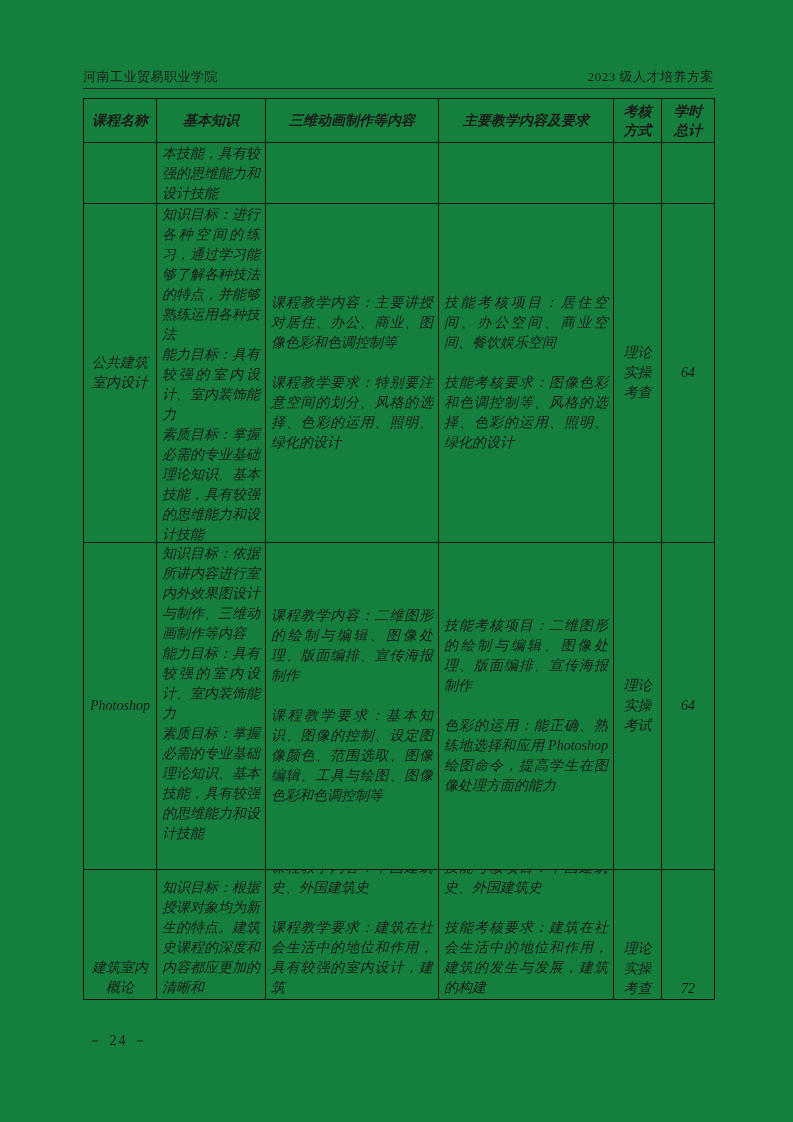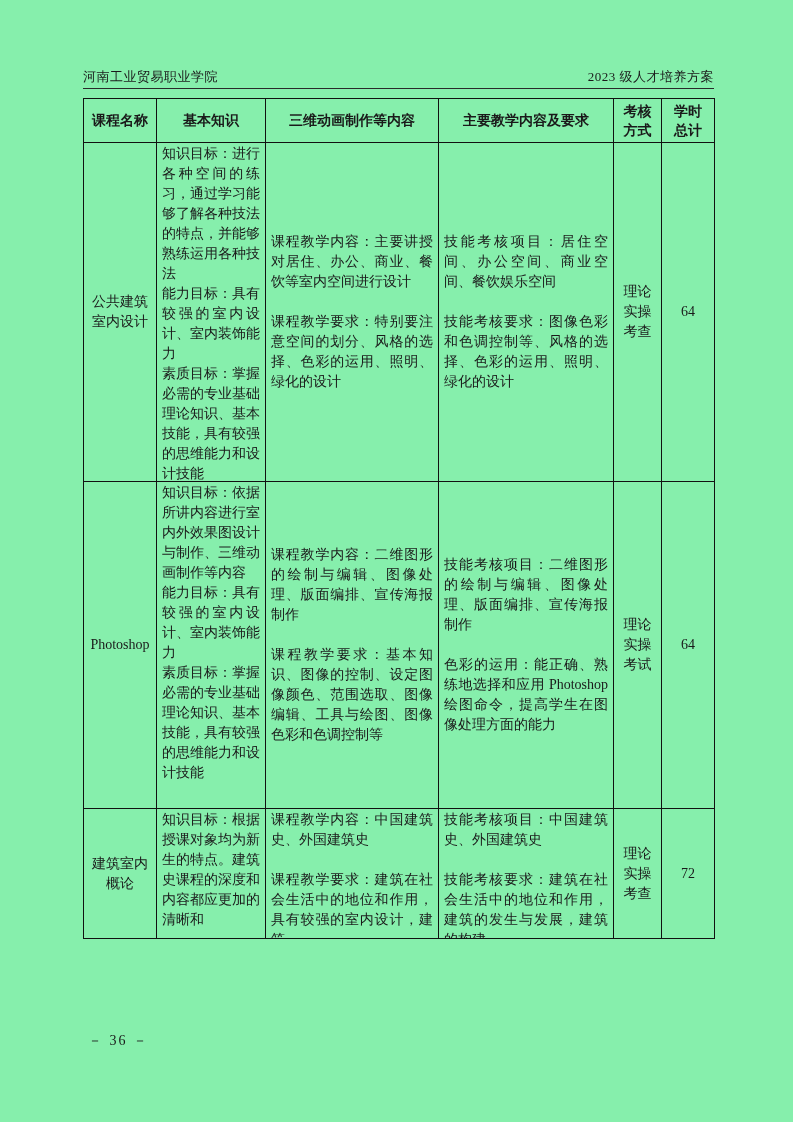--- a/index.html
+++ b/index.html
@@ -1,40 +1,41 @@
 <!DOCTYPE html>
 <html><head>
 <meta charset="utf-8">
 <style>
   html,body { margin:0; padding:0; background:#e8e8e8; }
   .page {
     position:relative;
     width:793px; height:1122px;
     margin:0 auto;
-    background:#86efac;
+    background:#15803d;
     font-family:"Liberation Serif","DejaVu Serif",serif;
     color:#1a1a1a;
     overflow:hidden;
   }
   
   .page-header {
     position:absolute; left:83px; top:68px; width:631px;
     display:flex; justify-content:space-between; align-items:flex-end;
     font-size:13px; letter-spacing:0.5px;
   }
   .header-rule {
     position:absolute; left:83px; top:88px; width:631px;
     border-top:1.4px solid #2a2a2a; height:0;
   }
   
   table.ctable {
     position:absolute; left:83px; top:98px;
     width:631px; table-layout:fixed;
     border-collapse:collapse;
     font-size:14px;
+    font-style:italic;
   }
   table.ctable th, table.ctable td {
     border:1.6px solid #111;
     padding:0; vertical-align:top;
     overflow:hidden;
   }
   th .cell {
     display:flex; flex-direction:column; justify-content:center;
     height:43px; text-align:center;
     font-family:"Liberation Sans","DejaVu Sans",sans-serif;
@@ -49,21 +50,21 @@
   .v-mid { justify-content:center; }
   .v-top { justify-content:flex-start; }
   .t-center { text-align:center; }
   .t-just { text-align:justify; }
   .pad { padding:1px 5px; }
   .brk { word-break:break-all; }
   
   .r1 .cell { height:60px; }
   .r2 .cell { height:338px; }
   .r3 .cell { height:326px; }
-  .r4 .cell { height:129px; }
+  .r4 .cell { height:129px;justify-content:flex-end; }
   
   .page-number {
     position:absolute; left:88px; top:1032px;
     font-size:14px; letter-spacing:2px;
   }
 </style>
 </head>
 <body>
 
 <div class="page">
@@ -113,36 +114,68 @@
           </th>
         <th>
             <div class="cell">
               <span class="txt">学时
 总计</span>
             </div>
           </th>
       </tr>
     </thead>
     <tbody>
+      <tr class="r1">
+        <td>
+            <div class="cell v-mid t-center pad">
+              <span class="txt"></span>
+            </div>
+          </td>
+        <td>
+            <div class="cell v-top t-just pad">
+              <span class="txt">本技能，具有较强的思维能力和设计技能</span>
+            </div>
+          </td>
+        <td>
+            <div class="cell v-top pad">
+              <span class="txt"></span>
+            </div>
+          </td>
+        <td>
+            <div class="cell v-top pad">
+              <span class="txt"></span>
+            </div>
+          </td>
+        <td>
+            <div class="cell v-mid t-center">
+              <span class="txt"></span>
+            </div>
+          </td>
+        <td>
+            <div class="cell v-mid t-center">
+              <span class="txt"></span>
+            </div>
+          </td>
+      </tr>
       <tr class="r2">
         <td>
             <div class="cell v-mid t-center pad">
               <span class="txt">公共建筑室内设计</span>
             </div>
           </td>
         <td>
             <div class="cell v-top t-just pad">
               <span class="txt">知识目标：进行各种空间的练习，通过学习能够了解各种技法的特点，并能够熟练运用各种技法
 能力目标：具有较强的室内设计、室内装饰能力
 素质目标：掌握必需的专业基础理论知识、基本技能，具有较强的思维能力和设计技能</span>
             </div>
           </td>
         <td>
             <div class="cell v-mid t-just pad">
-              <span class="txt">课程教学内容：主要讲授对居住、办公、商业、餐饮等室内空间进行设计
+              <span class="txt">课程教学内容：主要讲授对居住、办公、商业、图像色彩和色调控制等
 
 课程教学要求：特别要注意空间的划分、风格的选择、色彩的运用、照明、绿化的设计</span>
             </div>
           </td>
         <td>
             <div class="cell v-mid t-just pad">
               <span class="txt">技能考核项目：居住空间、办公空间、商业空间、餐饮娱乐空间
 
 技能考核要求：图像色彩和色调控制等、风格的选择、色彩的运用、照明、绿化的设计</span>
             </div>
@@ -234,15 +267,15 @@
           </td>
         <td>
             <div class="cell v-mid t-center">
               <span class="txt">72</span>
             </div>
           </td>
       </tr>
     </tbody>
   </table>
 
-  <div class="page-number">－ 36 －</div>
+  <div class="page-number">－ 24 －</div>
 
 </div>
 
 </body></html>

